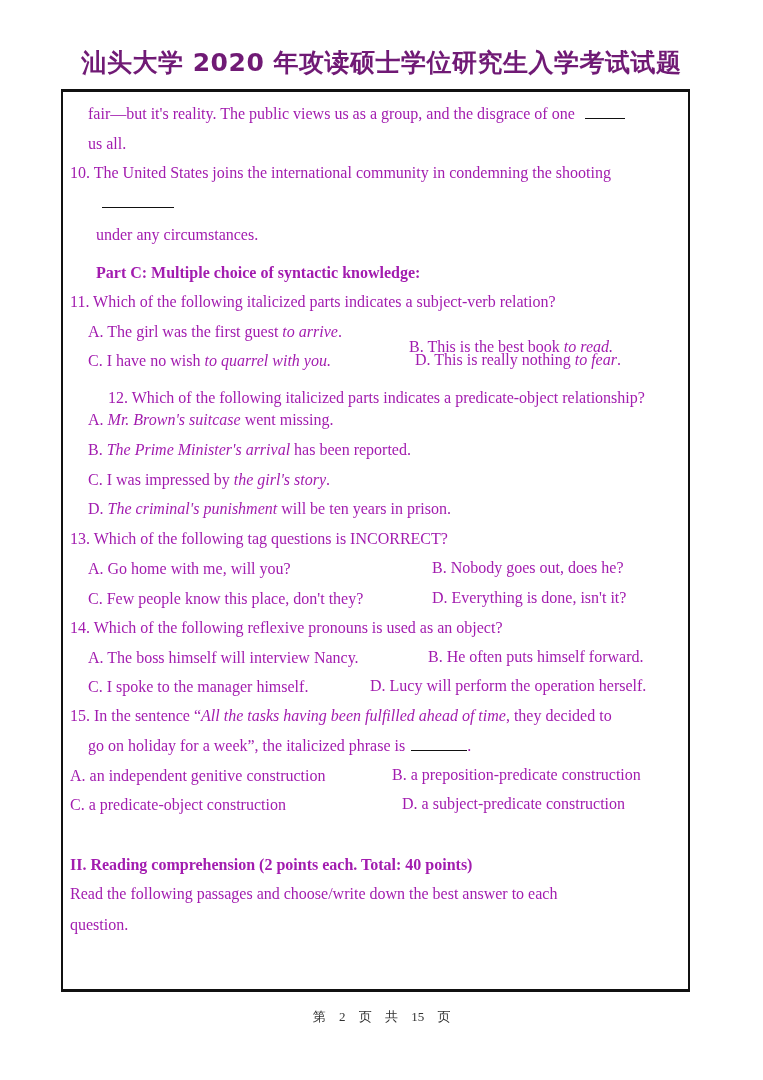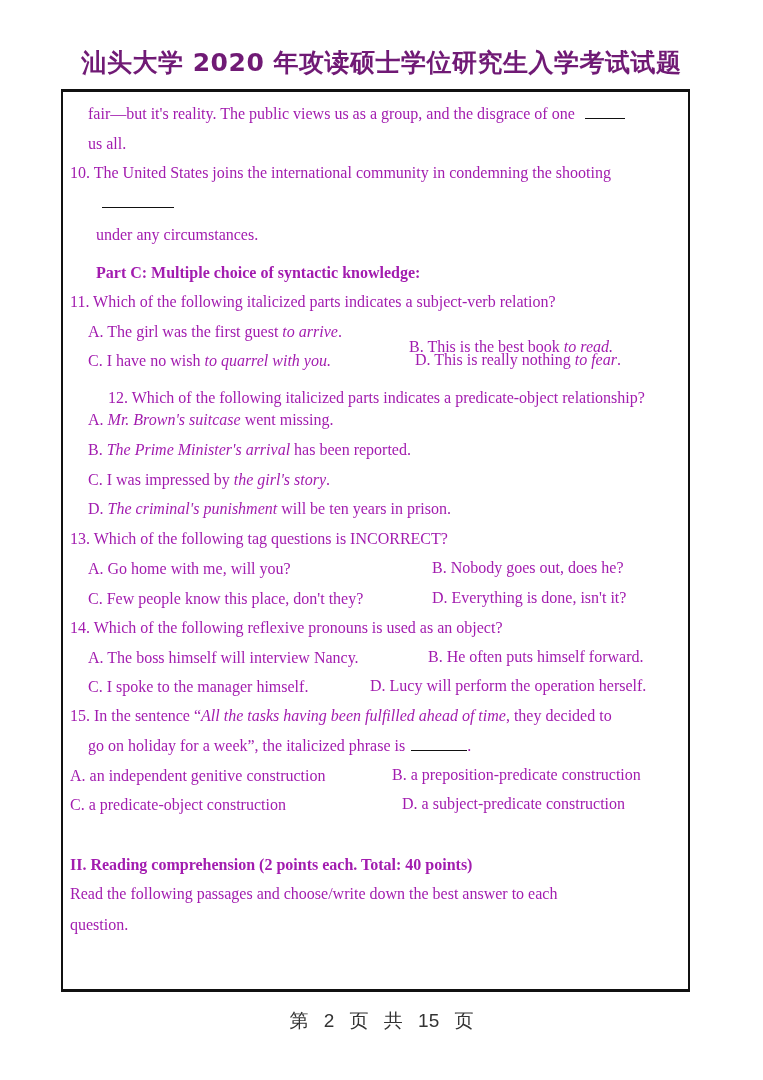--- a/index.html
+++ b/index.html
@@ -23,21 +23,21 @@
       color: #a21caf;
     }
     .blank {
       display: inline-block; border-bottom: 1.5px solid #111; vertical-align: baseline;
       height: 1px; margin-left: 6px;
     }
     .b { font-weight: bold; }
     i { font-style: italic; }
     .footer {
       position: absolute; left: 0; top: 1008px; width: 763px; text-align: center;
-      font-family: Liberation Sans, sans-serif; font-size: 19px; color: #333;
+      font-family: Liberation Serif, serif; font-size: 13px; color: #333;
       word-spacing: 10px;
     }
   </style>
 </head>
 <body>
 
 <div class="header-title">汕头大学 2020 年攻读硕士学位研究生入学考试试题</div>
 
 <div class="frame"></div>
 

